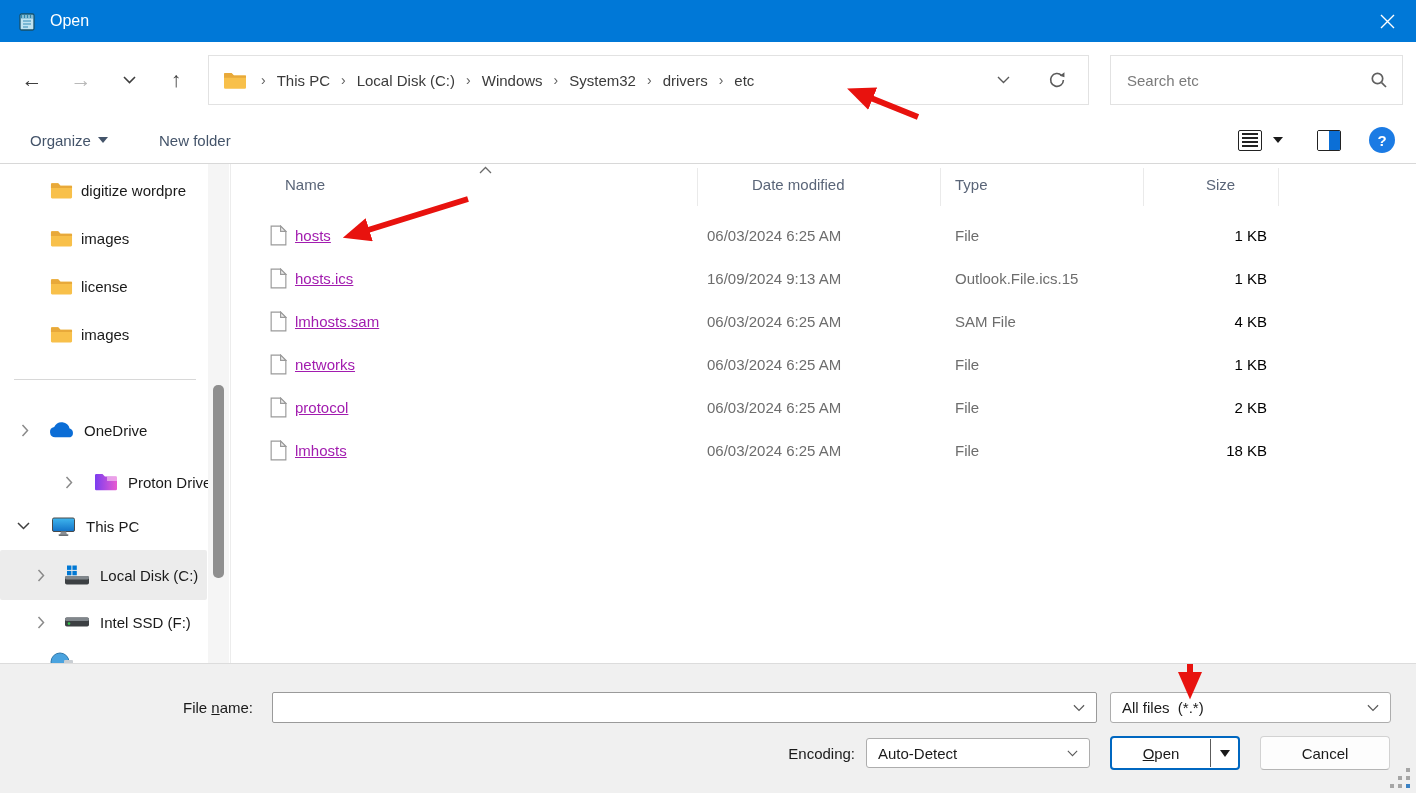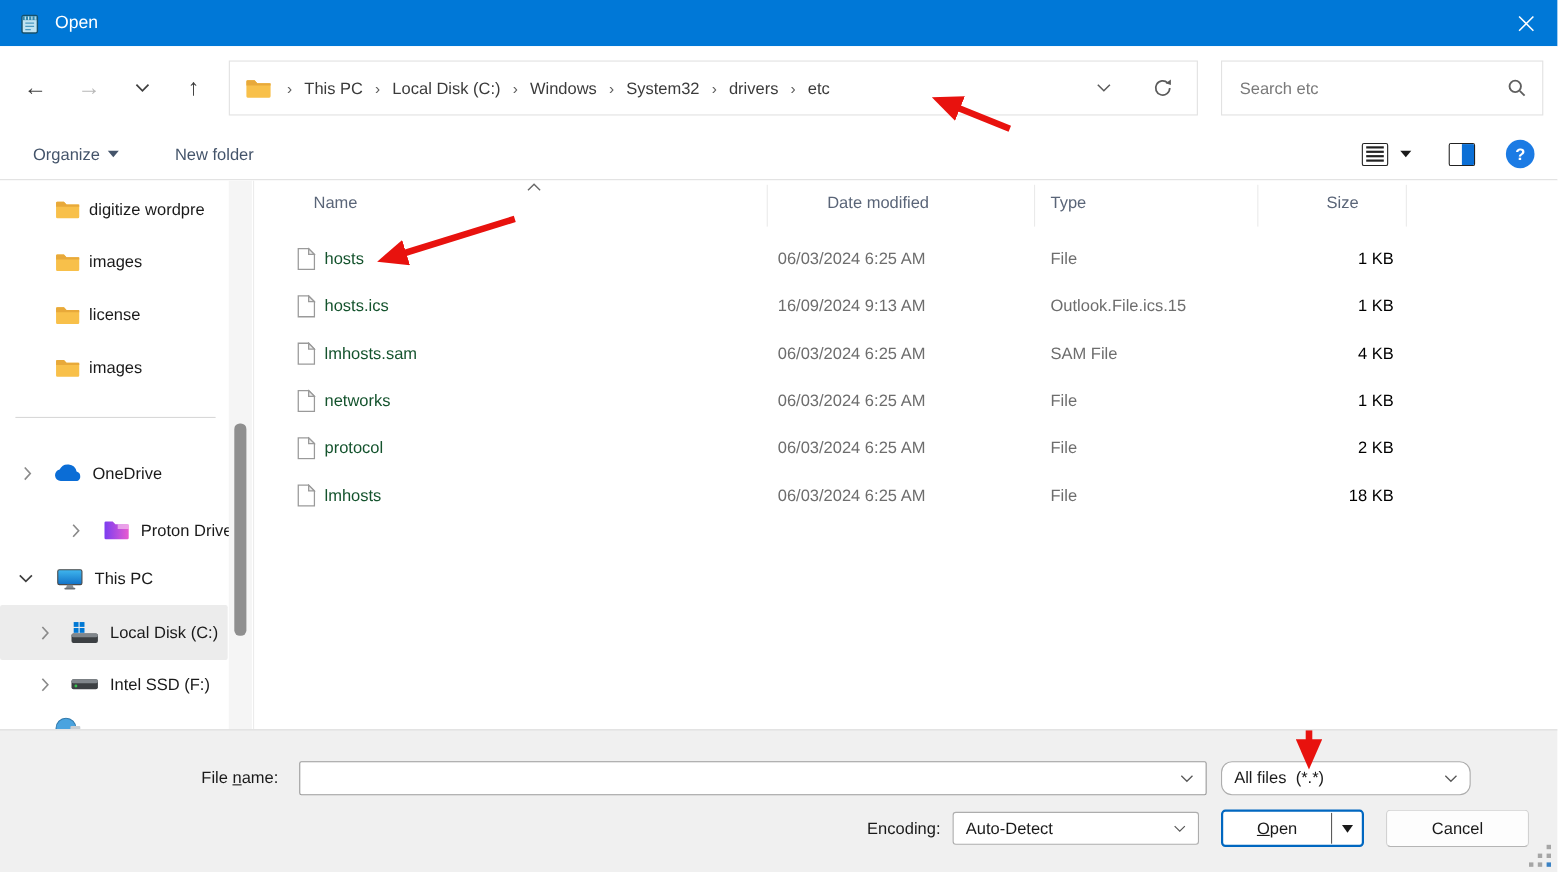--- a/index.html
+++ b/index.html
@@ -48,21 +48,21 @@
   .side-scroll { position:absolute; left:208px; top:0; width:21px; height:100%; background:#f5f5f5; }
   .side-scroll .thumb { position:absolute; left:5px; top:221px; width:11px; height:193px; background:#8f8f8f; border-radius:5px; }
 
   
   .filelist { position:absolute; left:232px; top:0; width:1184px; height:100%; }
   .lheader { position:absolute; left:0; top:0; width:100%; height:46px; }
   .hcol { position:absolute; top:12px; font-size:15px; color:#5a6578; }
   .hsep { position:absolute; top:4px; width:1px; height:38px; background:#eaeaea; }
   .frow { position:absolute; left:0; width:100%; height:43px; }
   .fcell { position:absolute; top:11px; font-size:15px; }
-  .fname { color:#14532d; } .fmeta { color:#6d6d6d; }
+  .fname { color:#a21caf;text-decoration:underline; } .fmeta { color:#6d6d6d; }
   .fsize { left:860px; width:175px; text-align:right; color:#000000; }
   .ficon { position:absolute; left:38px; top:9px; }
 
   
   .footer { position:absolute; left:0; top:663px; width:100%; height:130px; background:#f0f0f0; border-top:1px solid #dcdcdc; }
   .flabel { position:absolute; font-size:15px; color:#1a1a1a; }
   .mn { text-decoration:underline; }
   .fn-input { position:absolute; left:272px; top:28px; width:825px; height:31px; background:#fff; border:1px solid #9a9a9a; border-radius:2px; display:flex; align-items:center; }
   .fn-input input { flex:1; border:none; outline:none; height:100%; font-size:15px; padding:0 8px; font-family:"Liberation Sans",sans-serif; background:transparent; }
   .comboframe { position:absolute; background:#fff; border:1px solid #adadad; border-radius:3px; display:flex; align-items:center; font-size:15px; color:#1a1a1a; }
@@ -433,21 +433,21 @@
       <span>File </span><span class="mn">n</span><span>ame:</span>
     </div>
     <div class="fn-input">
       <input type="text" value="" style="">
       <span style="padding-right:11px;">
         <svg width="12" height="8" viewBox="0 0 13 8">
             <path d="M1 1 L6.5 6.5 L12 1" fill="none" stroke="#5a5a5a" stroke-width="1.3"></path>
           </svg>
       </span>
     </div>
-    <div class="comboframe" style="left:1110px;top:28px;width:227px;height:31px;border-radius:10px;">
+    <div class="comboframe" style="left:1110px;top:28px;width:281px;height:31px;">
       <span class="val">All files  (*.*)</span>
       <span class="chev">
         <svg width="12" height="8" viewBox="0 0 13 8">
             <path d="M1 1 L6.5 6.5 L12 1" fill="none" stroke="#5a5a5a" stroke-width="1.3"></path>
           </svg>
       </span>
     </div>
 
     <div class="flabel" style="left:740px;top:81px;width:115px;text-align:right;">Encoding:</div>
     <div class="comboframe" style="left:866px;top:74px;width:224px;height:30px;">

